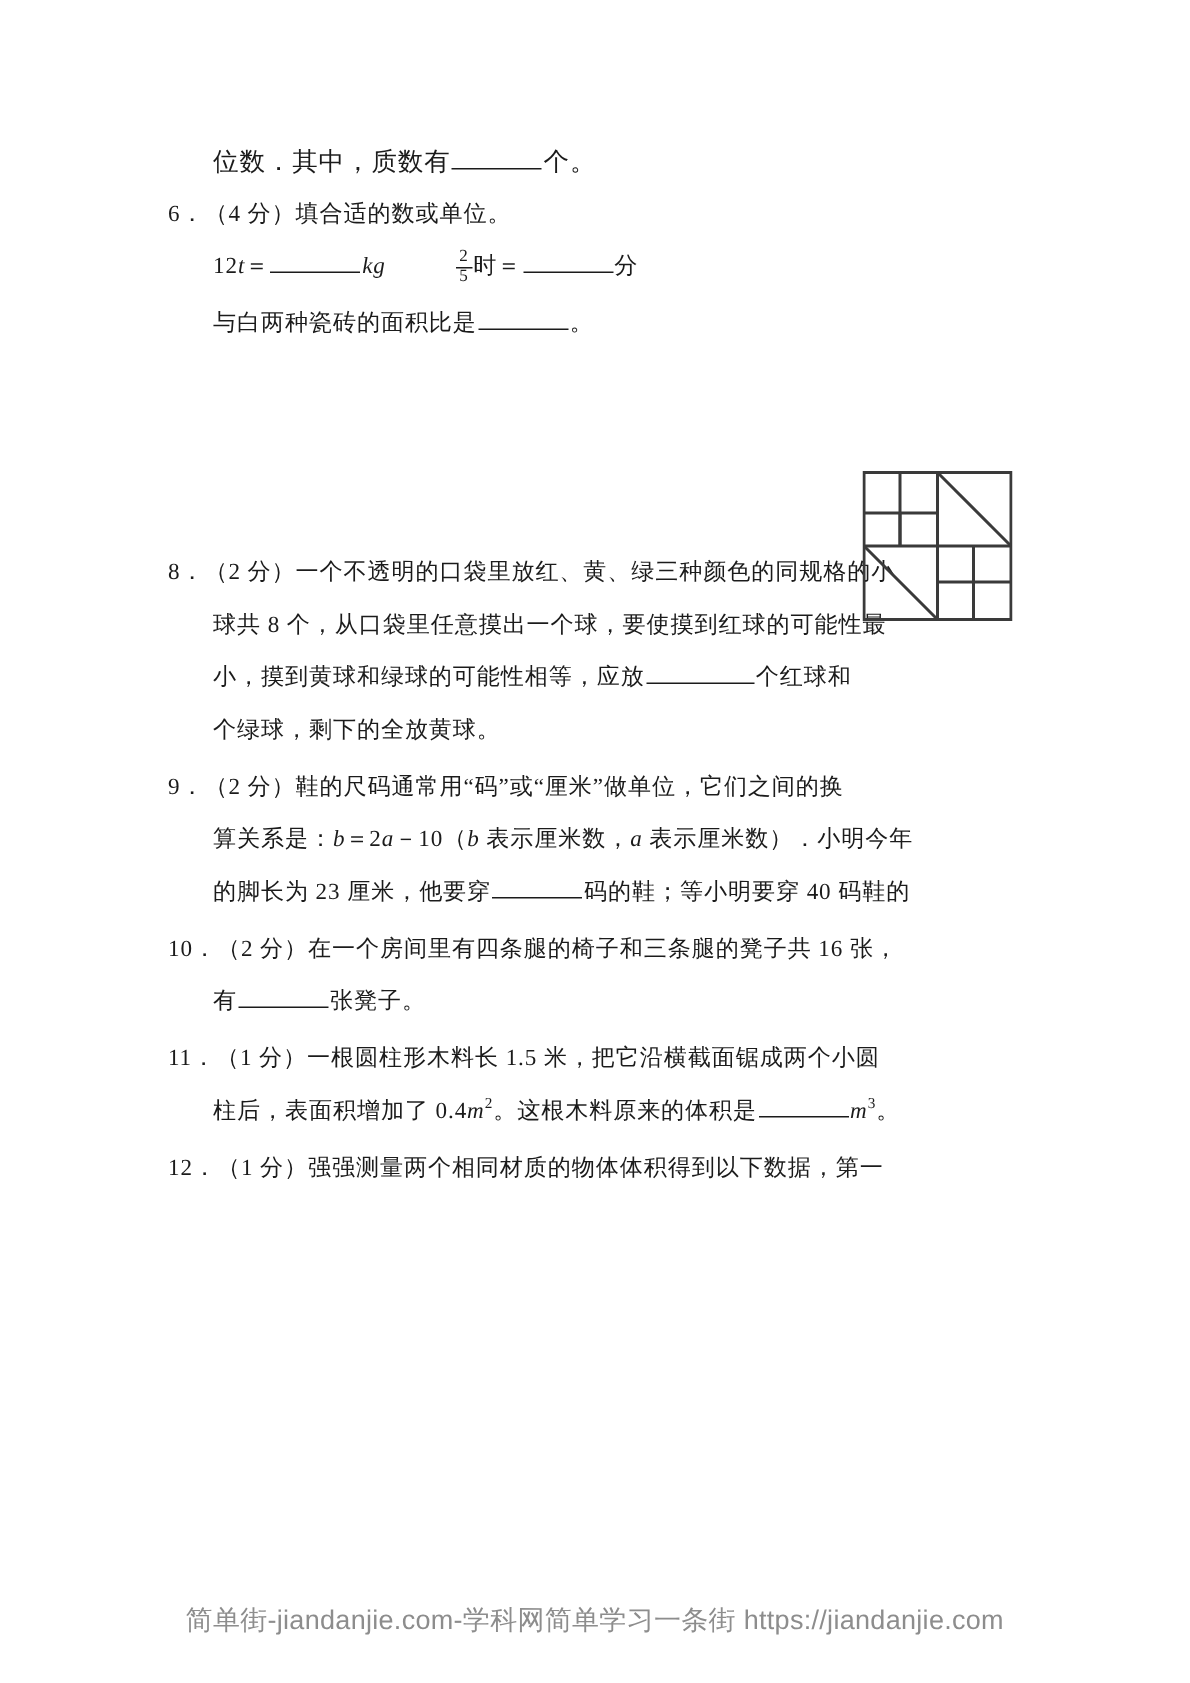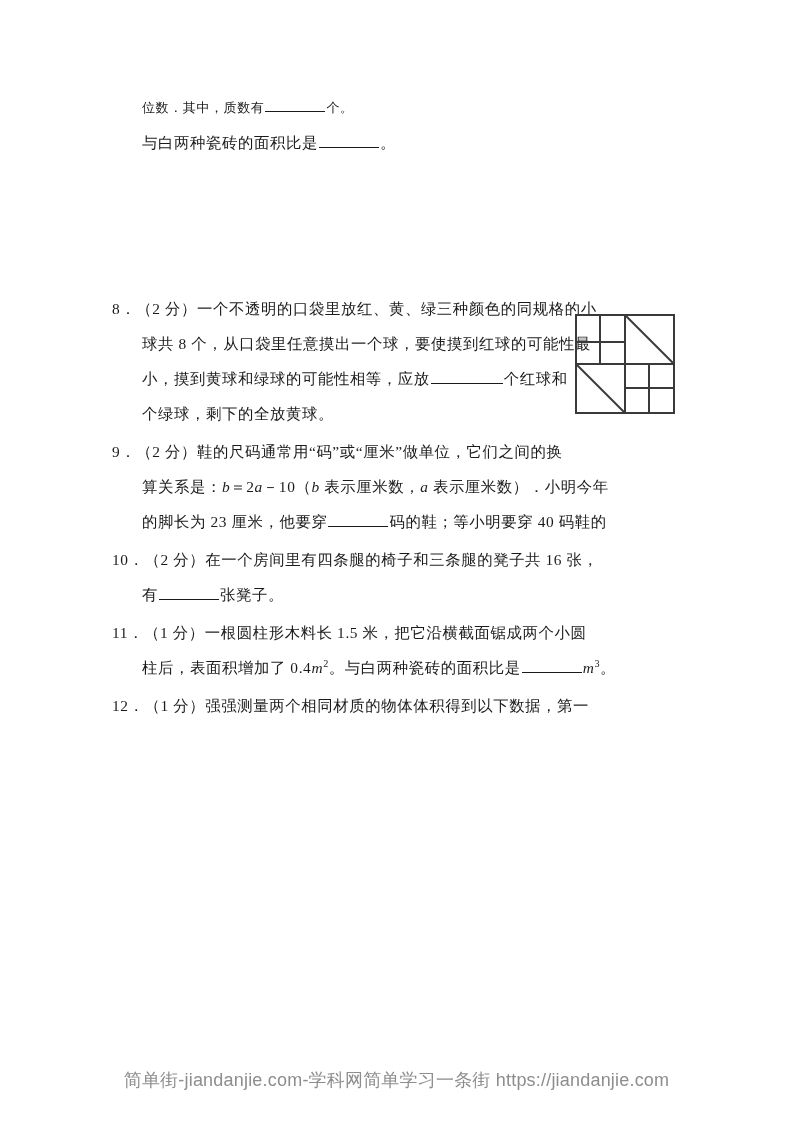--- a/index.html
+++ b/index.html
@@ -43,21 +43,21 @@
   .q-body {
     padding-left: 30px;
   }
   .cont-line {
     padding-left: 30px;
   }
 
   
   .partial {
     padding-left: 30px;
-    font-size: 13px;
+    font-size: 17px;
     line-height: 35px;
     letter-spacing: 0.6px;
   }
 
   
   .blank {
     display: inline-block;
     border-bottom: 1.3px solid #1b1b1b;
     vertical-align: baseline;
     height: 1em;
@@ -132,20 +132,28 @@
 <body>
 
 <div class="page">
 
   <div class="content">
 
     <div class="partial">
       <span>位数．其中，质数有</span><span class="blank blank-md"></span><span>个。</span>
     </div>
 
+    <div class="q">
+      <div class="q-first-line">
+        <span>6．</span><span>（4 分）</span><span>填合适的数或单位。</span>
+      </div>
+      <div class="q-body">
+        <span class="num">12</span><i>t</i><span>＝</span><span class="blank blank-md"></span><i>kg</i><span class="sp-wide"></span><span class="frac"><span class="n">2</span><span class="d">5</span></span><span>时＝</span><span class="blank blank-md"></span><span>分</span>
+      </div>
+    </div>
 
     <div class="q">
       <div class="cont-line">
         <span>与白两种瓷砖的面积比是</span><span class="blank blank-md"></span><span>。</span>
       </div>
       <div style="height:128px"></div>
     </div>
 
     <div class="q">
       <div class="q-first-line">
@@ -177,21 +185,21 @@
       <div class="cont-line">
         <span>有</span><span class="blank blank-md"></span><span>张凳子。</span>
       </div>
     </div>
 
     <div class="q">
       <div class="q-first-line">
         <span>11．</span><span>（1 分）</span><span>一根圆柱形木料长 1.5 米，把它沿横截面锯成两个小圆</span>
       </div>
       <div class="cont-line">
-        <span>柱后，表面积增加了 0.4</span><i>m</i><sup>2</sup><span>。与白两种瓷砖的面积比是</span><span class="blank blank-md"></span><i>m</i><sup>3</sup><span>。</span>
+        <span>柱后，表面积增加了 0.4</span><i>m</i><sup>2</sup><span>。这根木料原来的体积是</span><span class="blank blank-md"></span><i>m</i><sup>3</sup><span>。</span>
       </div>
     </div>
 
     <div class="q">
       <div class="q-first-line">
         <span>12．</span><span>（1 分）</span><span>强强测量两个相同材质的物体体积得到以下数据，第一</span>
       </div>
     </div>
 
   </div>

